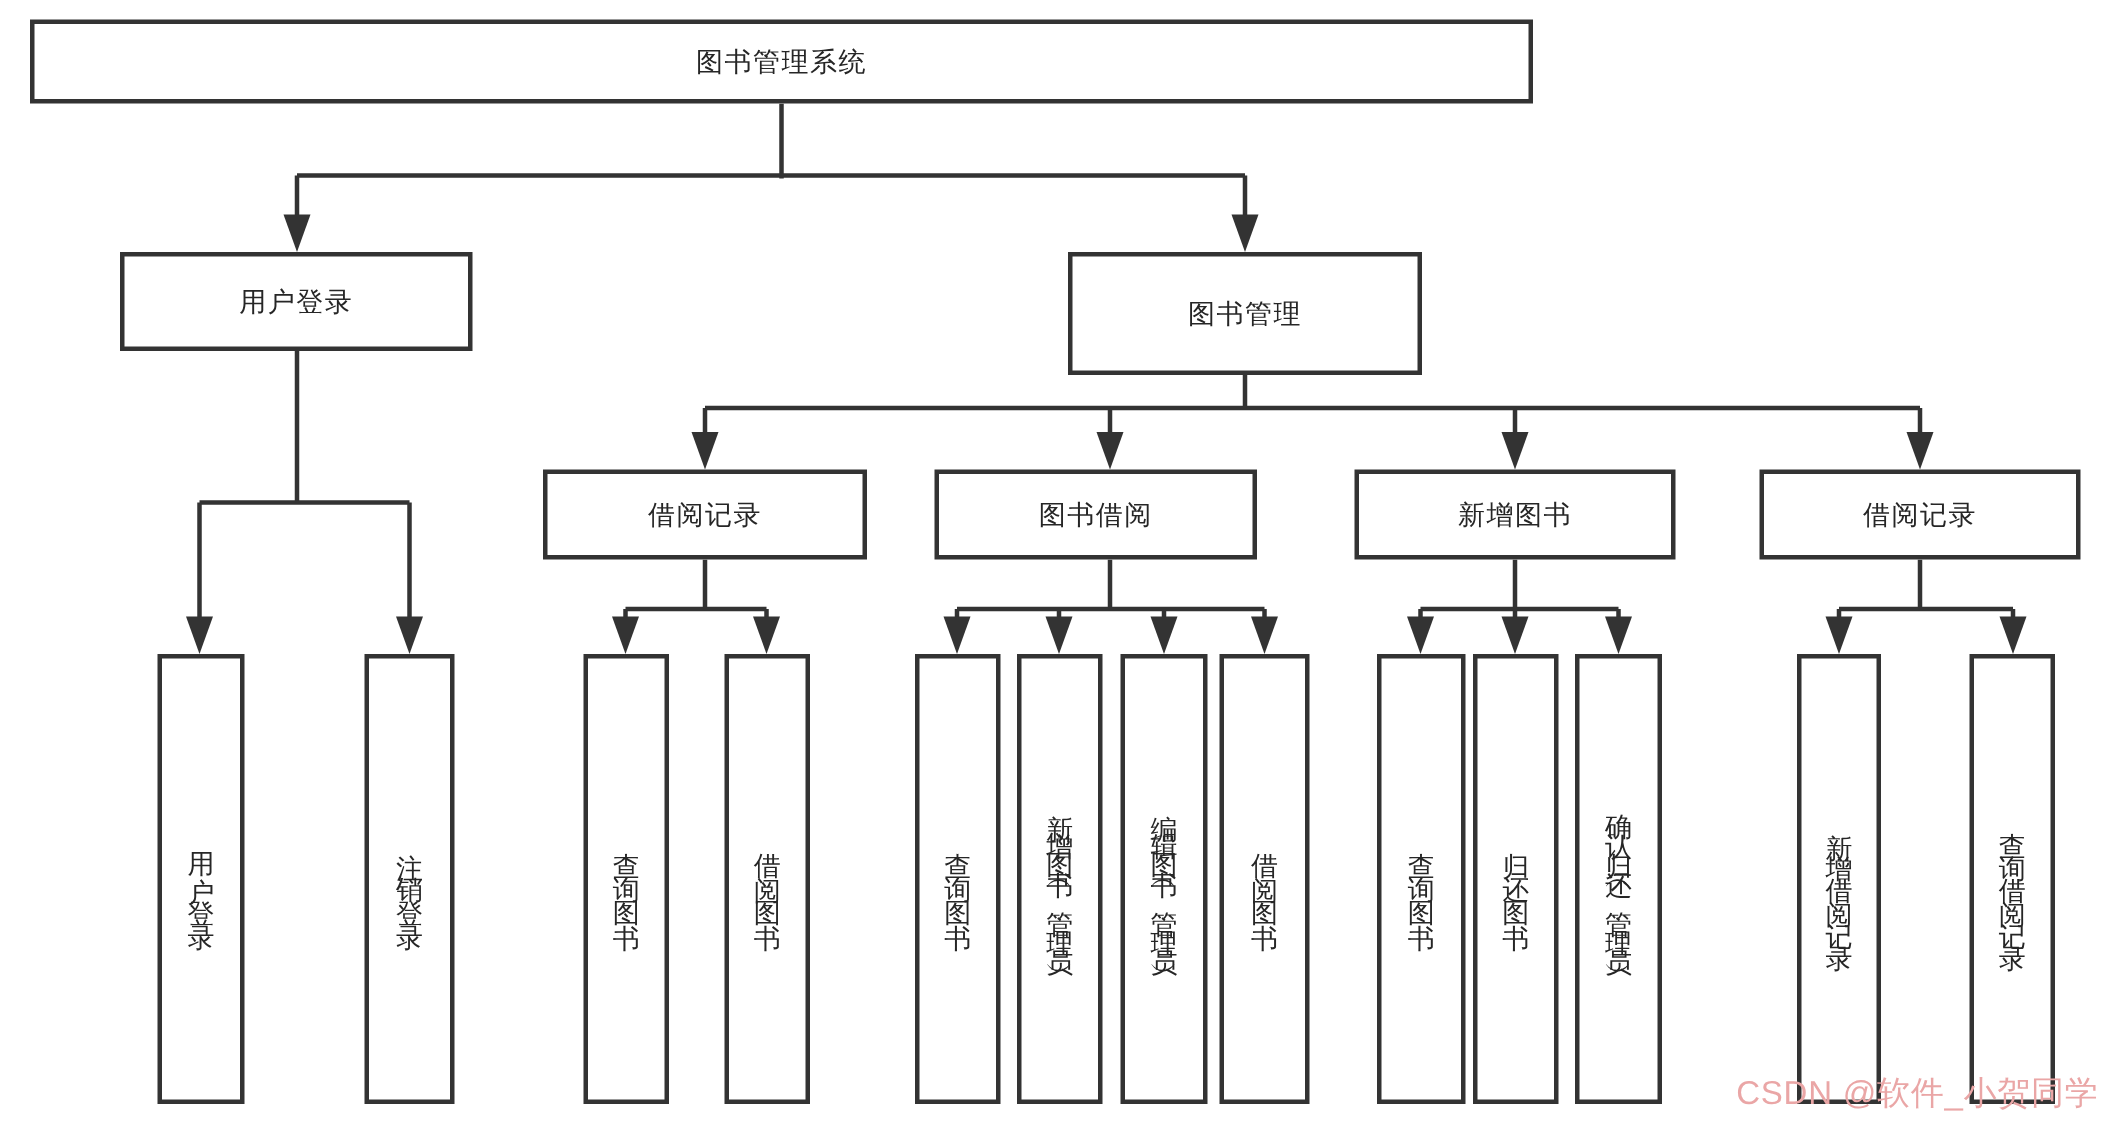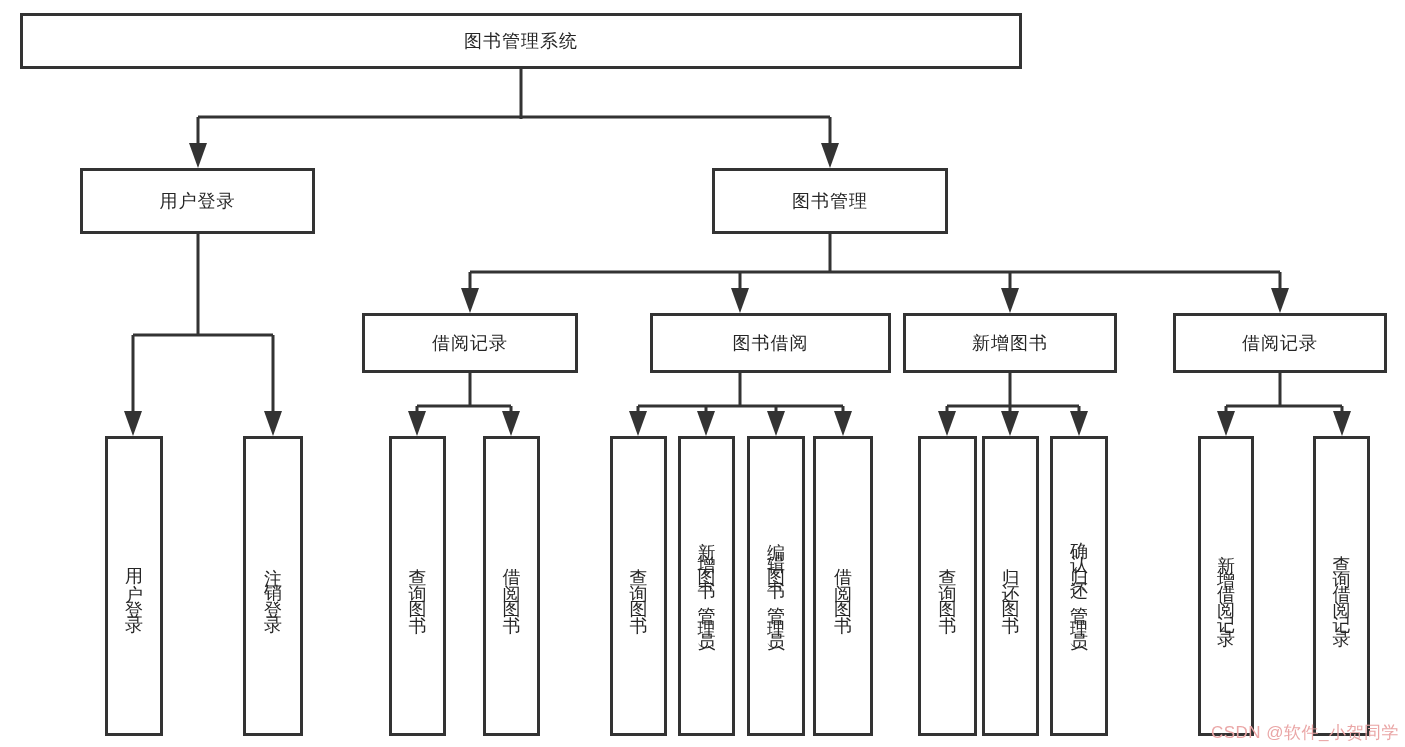--- a/index.html
+++ b/index.html
@@ -16,21 +16,21 @@
   .hlabel { font-size:18px; letter-spacing:1px; white-space:nowrap; }
   .vlabel {
     writing-mode:vertical-rl; text-orientation:mixed;
     font-size:18px; line-height:1; white-space:nowrap;
   }
   .ls16 { letter-spacing:16px; }
   .ls15 { letter-spacing:15px; }
   .ls13 { letter-spacing:13px; }
   #watermark {
     position:absolute; right:6px; bottom:3px;
-    font-size:17px; color:#eaa6a6; letter-spacing:0.5px; white-space:nowrap;
+    font-size:22px; color:#eaa6a6; letter-spacing:0.5px; white-space:nowrap;
   }
 </style>
 </head>
 <body>
 
 <div id="canvas">
 
   <svg id="wires" viewBox="0 0 1405 747" xmlns="http://www.w3.org/2000/svg">
     <path fill="none" stroke="#333333" stroke-width="3" d="M521 69 V119 M198 117 H830 M198 117 V145 M830 117 V145
              M198 234 V335 M133 335 H273 M133 335 V413 M273 335 V413
@@ -62,28 +62,28 @@
     </g>
   </svg>
 
   <div class="box" style="left:20px;top:13px;width:1002px;height:56px">
     <span class="hlabel">图书管理系统</span>
   </div>
 
   <div class="box" style="left:80px;top:168px;width:235px;height:66px">
     <span class="hlabel">用户登录</span>
   </div>
-  <div class="box" style="left:712px;top:168px;width:236px;height:66px">
+  <div class="box" style="left:712px;top:168px;width:236px;height:82px">
     <span class="hlabel">图书管理</span>
   </div>
 
   <div class="box" style="left:362px;top:313px;width:216px;height:60px">
     <span class="hlabel">借阅记录</span>
   </div>
-  <div class="box" style="left:650px;top:313px;width:241px;height:60px">
+  <div class="box" style="left:623px;top:313px;width:215px;height:60px">
     <span class="hlabel">图书借阅</span>
   </div>
   <div class="box" style="left:903px;top:313px;width:214px;height:60px">
     <span class="hlabel">新增图书</span>
   </div>
   <div class="box" style="left:1173px;top:313px;width:214px;height:60px">
     <span class="hlabel">借阅记录</span>
   </div>
 
   <div class="box" style="left:105px;top:436px;width:58px;height:300px">

